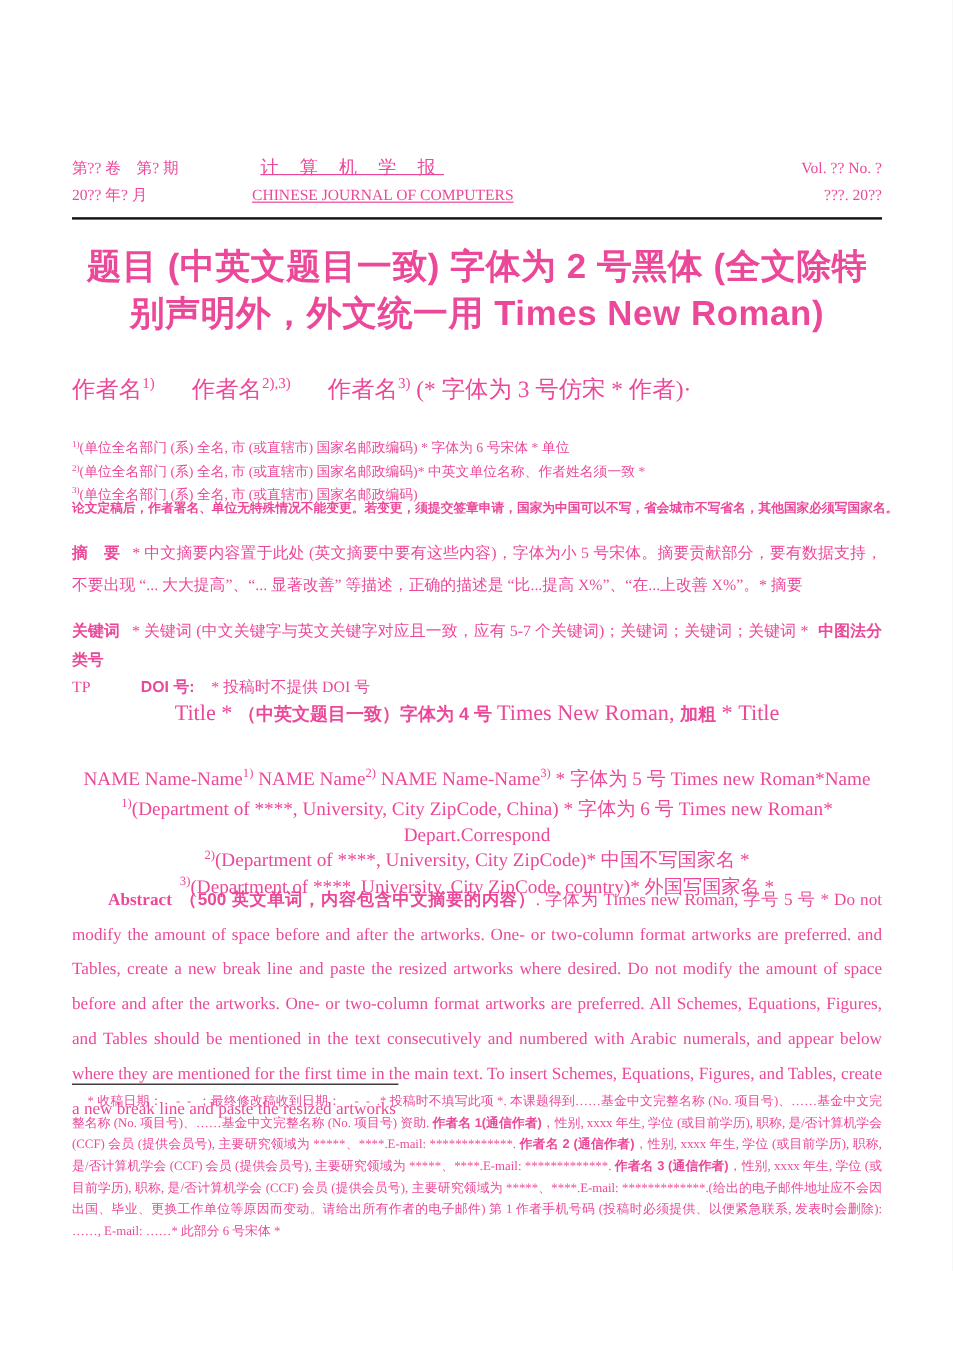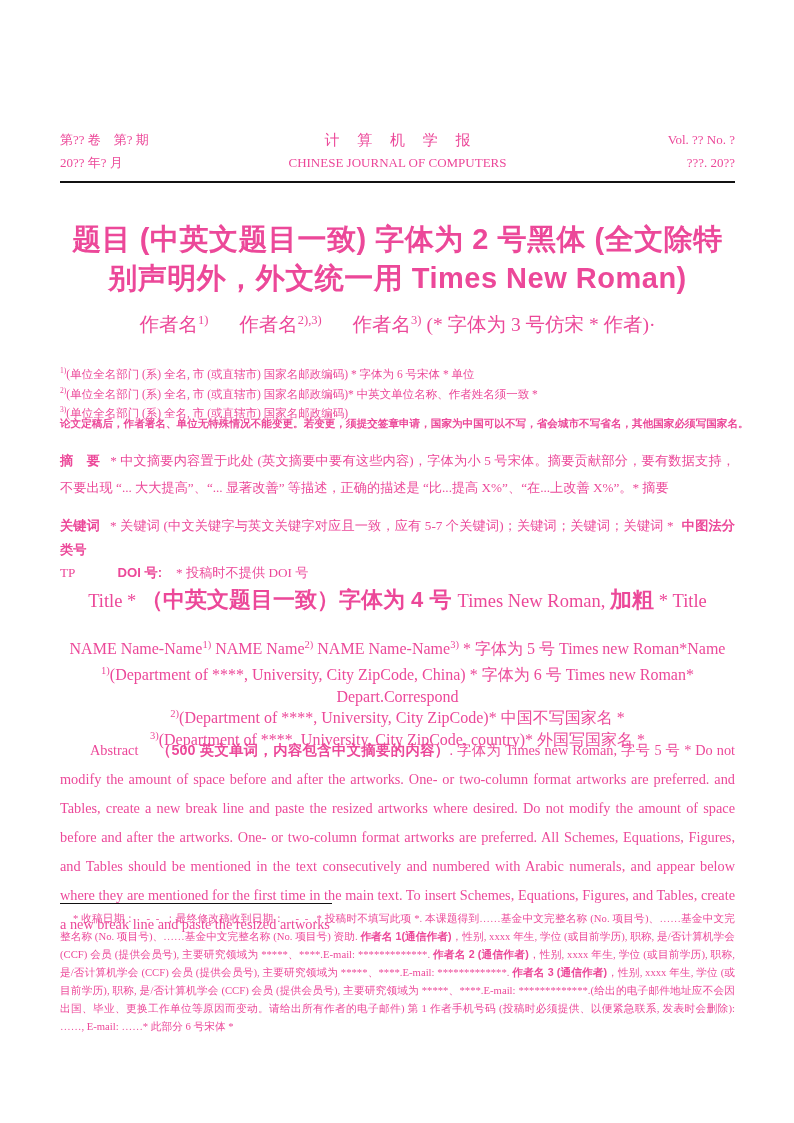--- a/index.html
+++ b/index.html
@@ -8,57 +8,57 @@
     background:#ffffff; color:#ec4899; overflow:hidden;
     font-family:"Liberation Serif","DejaVu Serif",serif;
   }
   .abs { position:absolute; left:60px; width:675px; }
   h1,h2,p { margin:0; padding:0; font-weight:normal; }
   sup { font-size:66%; vertical-align:super; line-height:0; }
 
   
   .jheader { top:129px; display:flex; font-size:13px; line-height:22.5px; }
   .jh-left  { width:150px; text-align:left; }
-  .jh-center{ flex:1; text-align:center; }
+  .jh-center{ flex:1; text-align:left;text-decoration:underline; }
   .jh-right { width:150px; text-align:right; }
   .jname-cn { font-size:15px; letter-spacing:7px; text-indent:7px; }
   .hrule { top:181px; border-top:2.6px solid #111; height:0; }
 
   
   .cn-title {
-    top:220px; text-align:center;
+    top:204px; text-align:center;
     font-family:"Liberation Sans","DejaVu Sans",sans-serif;
     font-weight:700; font-size:29px; line-height:39px; letter-spacing:0.5px;
   }
-  .cn-authors { top:311px; text-align:center; font-size:19.5px; }
+  .cn-authors { top:311px; text-align:left; font-size:19.5px; }
   .cn-authors sup { font-size:12.5px; }
   .author.gap { margin-right:26px; }
   .cn-affils { top:365px; text-align:left; font-size:11.5px; line-height:19.5px; }
   .change-note {
     top:417px; font-family:"Liberation Sans","DejaVu Sans",sans-serif;
     font-weight:700; font-size:10.6px; white-space:nowrap;
   }
 
   
   .cnpara { font-size:13.2px; text-align:justify; }
   .abstract-cn { top:447px; line-height:27px; }
   .keywords-cn { top:514px; line-height:23.5px; }
   .lbl { font-family:"Liberation Sans","DejaVu Sans",sans-serif; font-weight:700; margin-right:10px; }
   .clc { font-family:"Liberation Sans","DejaVu Sans",sans-serif; font-weight:700; margin-left:8px; }
   .doi-lbl { font-family:"Liberation Sans","DejaVu Sans",sans-serif; font-weight:700; margin-left:42px; }
   .doi-val { margin-left:14px; }
 
   
   .en-title { top:585px; text-align:center; font-size:18.5px; }
   .cjk { font-family:"Liberation Sans","DejaVu Sans",sans-serif; font-weight:700; }
-  .en-title .cjk { font-size:22px; }
+  .en-title .cjk { font-size:15px; }
   .en-authors { top:639px; text-align:center; font-size:16px; }
   .en-affils { top:664px; text-align:center; font-size:16px; line-height:21.5px; }
   .abstract-en { top:736px; font-size:14.3px; line-height:29px; text-align:justify; text-indent:30px; }
-  .abstract-en .lbl-serif { font-weight:400; margin-right:18px; }
+  .abstract-en .lbl-serif { font-weight:700; margin-right:6px; }
 
   
   .fn-rule { top:903px; width:272px; border-top:1.4px solid #111; height:0; }
   .footnote { top:909px; font-size:10.7px; line-height:18px; text-align:justify; text-indent:13px; }
 </style>
 </head>
 <body>
 
 <div class="page">
 

